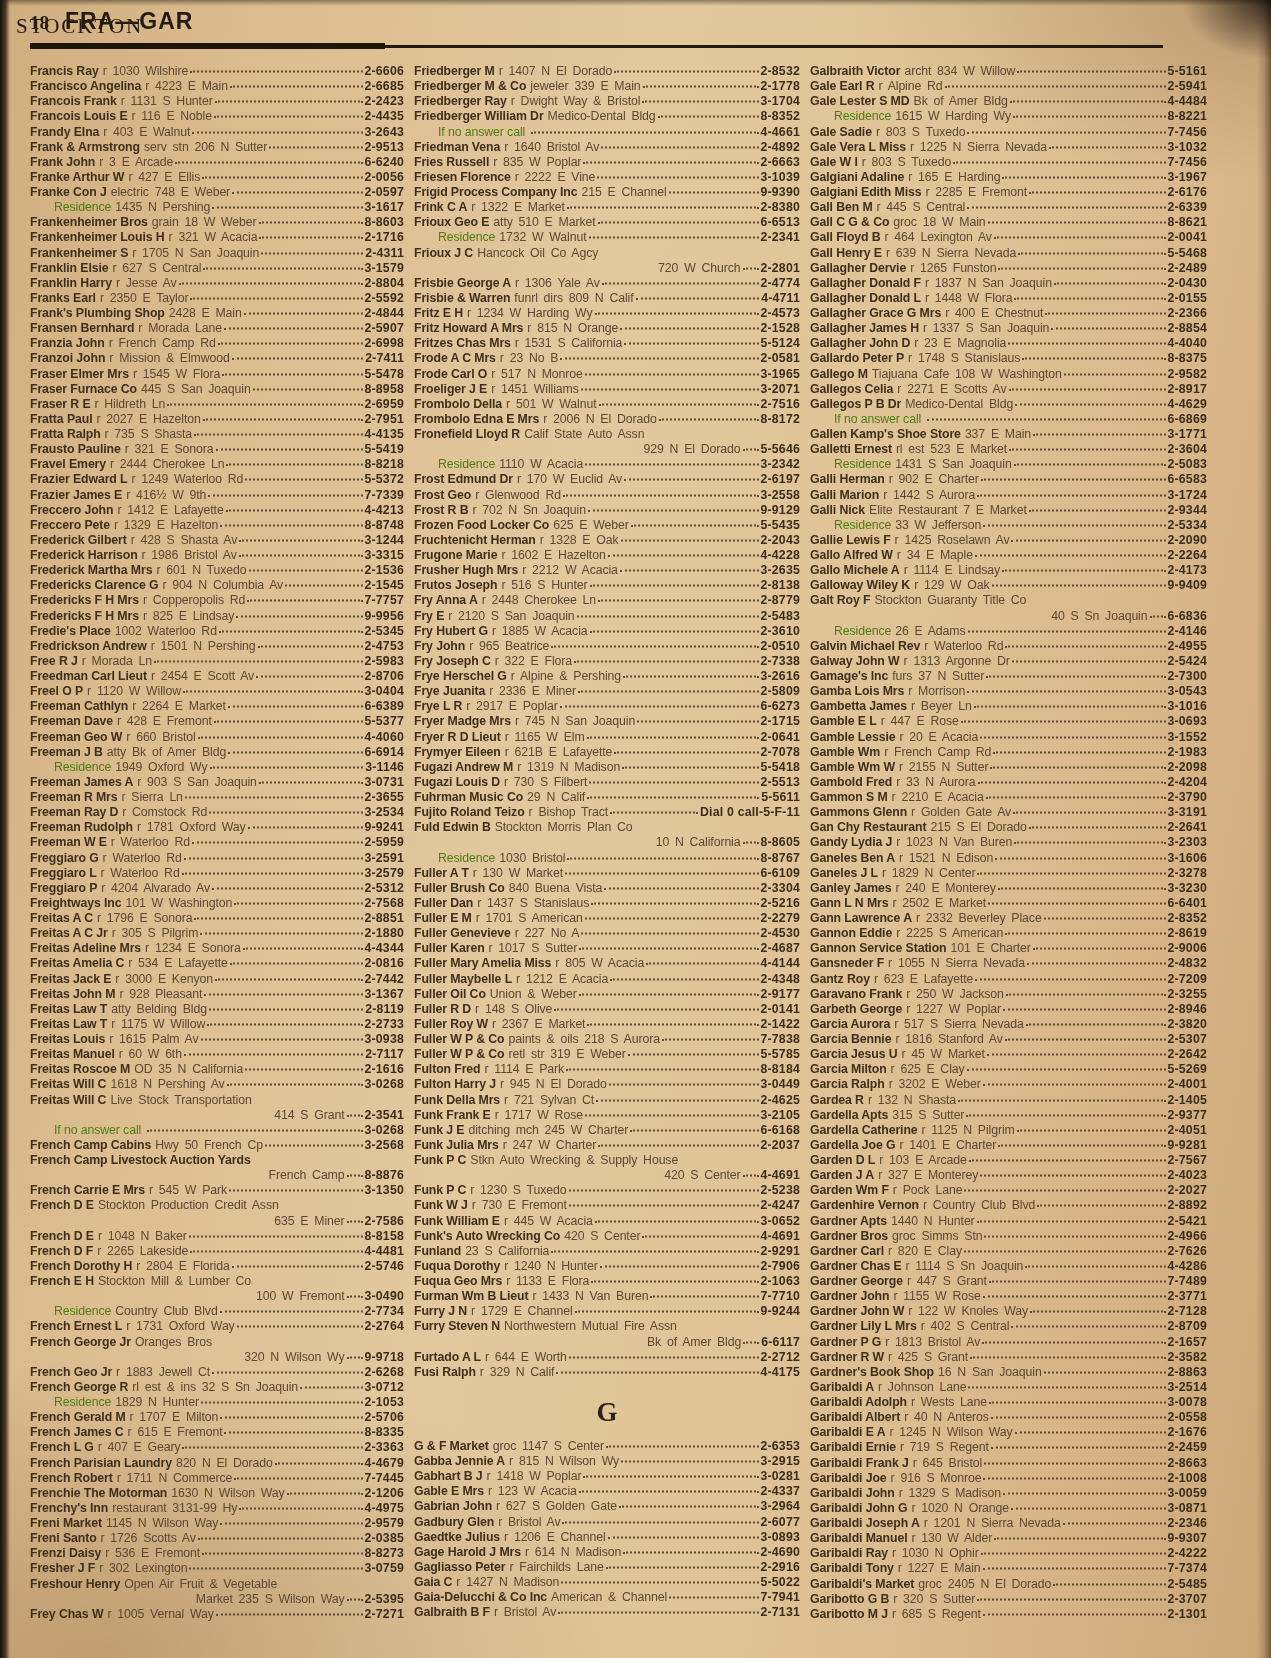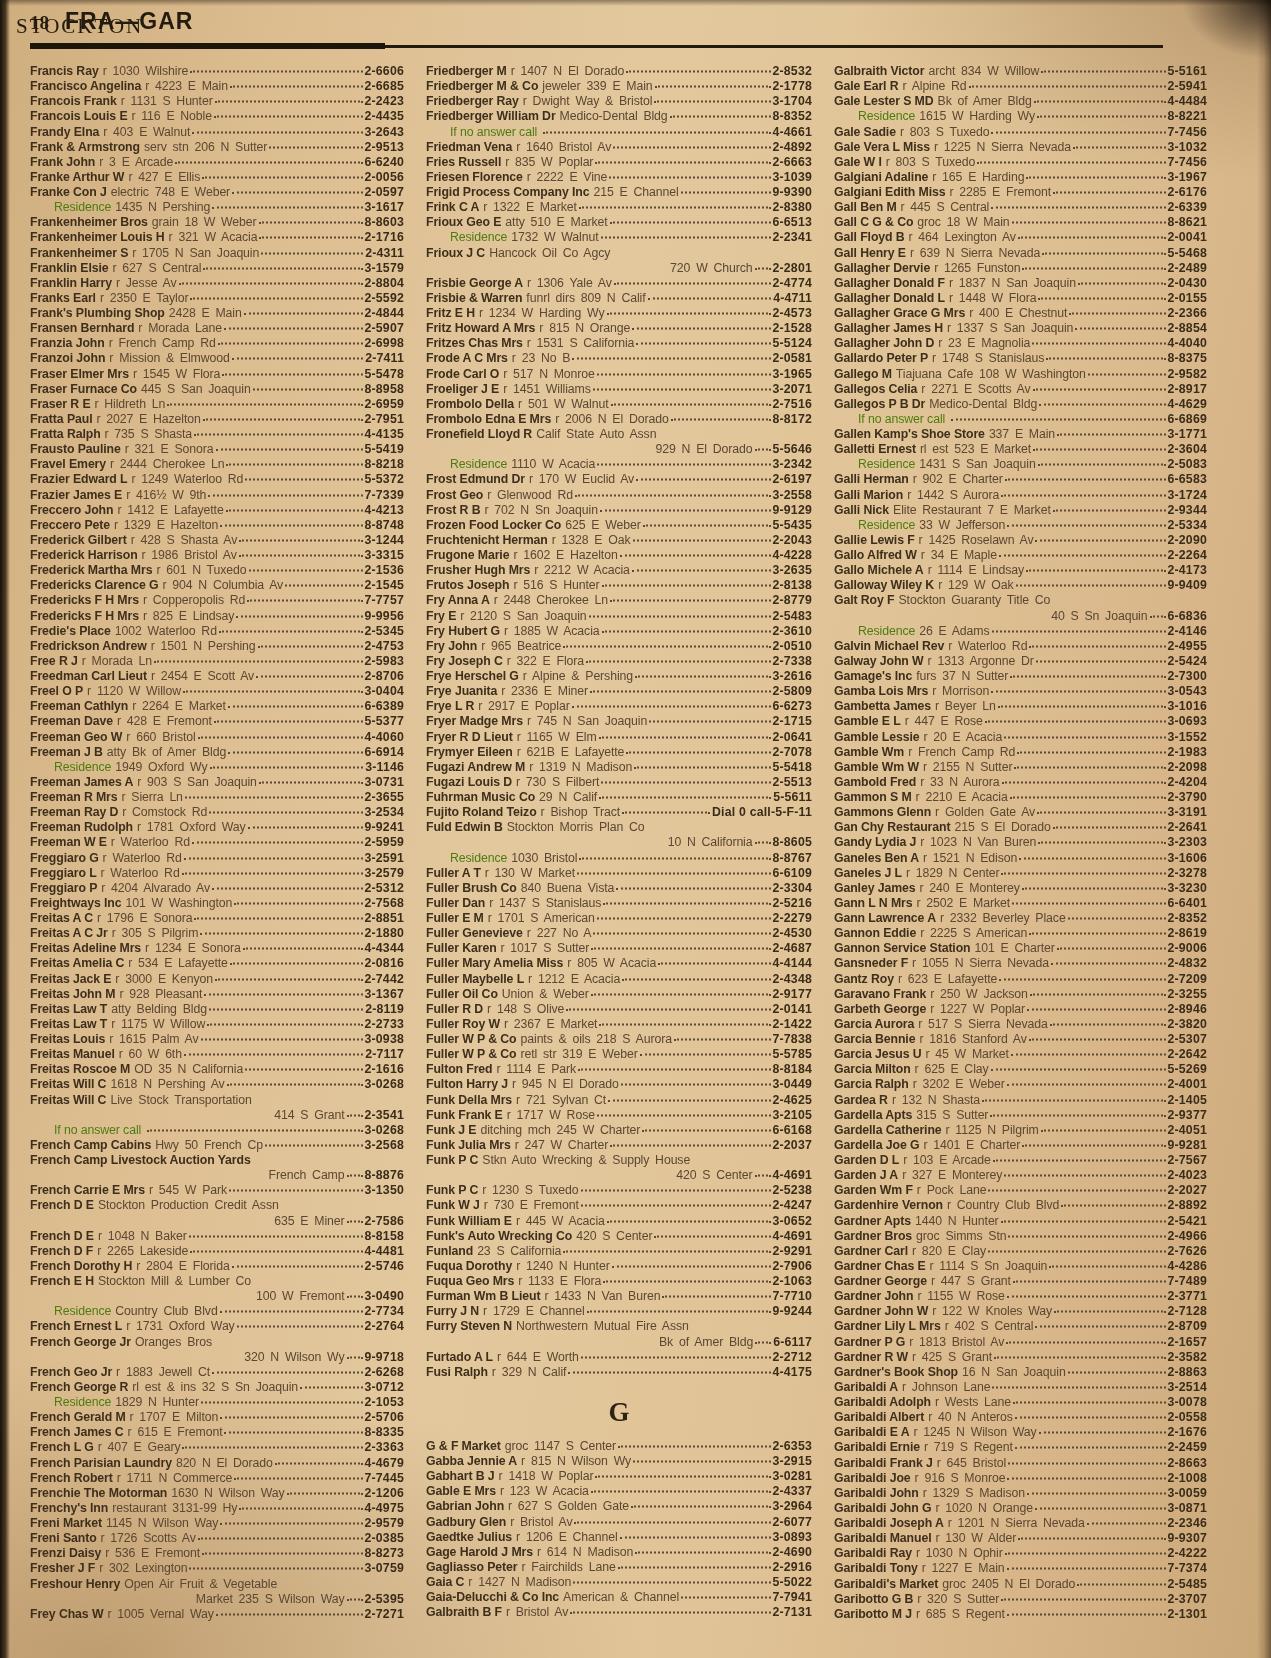--- a/index.html
+++ b/index.html
@@ -25,21 +25,21 @@
   .page{position:relative;padding:8px 64px 0 30px;}
 
   header{display:flex;align-items:baseline;height:34px;}
   .pgnum{font-family:"Liberation Serif",serif;font-size:19px;font-weight:bold;color:#2d2212;margin-right:16px;}
   .guide{font-size:23px;font-weight:bold;letter-spacing:1px;color:#241b0e;text-align:center;}
   .city{font-family:"Liberation Serif",serif;font-size:21px;font-weight:normal;letter-spacing:2px;color:#241b0e;
     position:absolute;left:16px;right:0;text-align:left;top:14px;}
   .rule{position:relative;height:3px;background:#221a0e;margin:3px 44px 5px 0;}
   .rule::before{content:"";position:absolute;left:0;top:-2px;width:355px;height:6px;background:#1d150a;}
 
-  .cols{display:grid;grid-template-columns:374px 386px 1fr;column-gap:22px;margin-top:16px;}
+  .cols{display:grid;grid-template-columns:374px 386px 1fr;column-gap:10px;margin-top:16px;}
   .col{min-width:0;}
 
   .row{display:flex;align-items:baseline;line-height:15.12px;font-size:12.3px;white-space:nowrap;}
   .row.ind{padding-left:24px;}
   .n{font-weight:bold;color:#3e2f1c;margin-right:4px;letter-spacing:-.1px;}
   .row.ind .n{font-weight:normal;color:#4d7c0f;}
   .d{color:#5b4732;word-spacing:2.5px;letter-spacing:-.1px;}
   .dots{flex:1;min-width:10px;border-bottom:2px dotted #5d4930;margin:0 2px;transform:translateY(-2.5px);}
   .dots.short{flex:0 0 16px;}
   .row.cont{justify-content:flex-end;}

